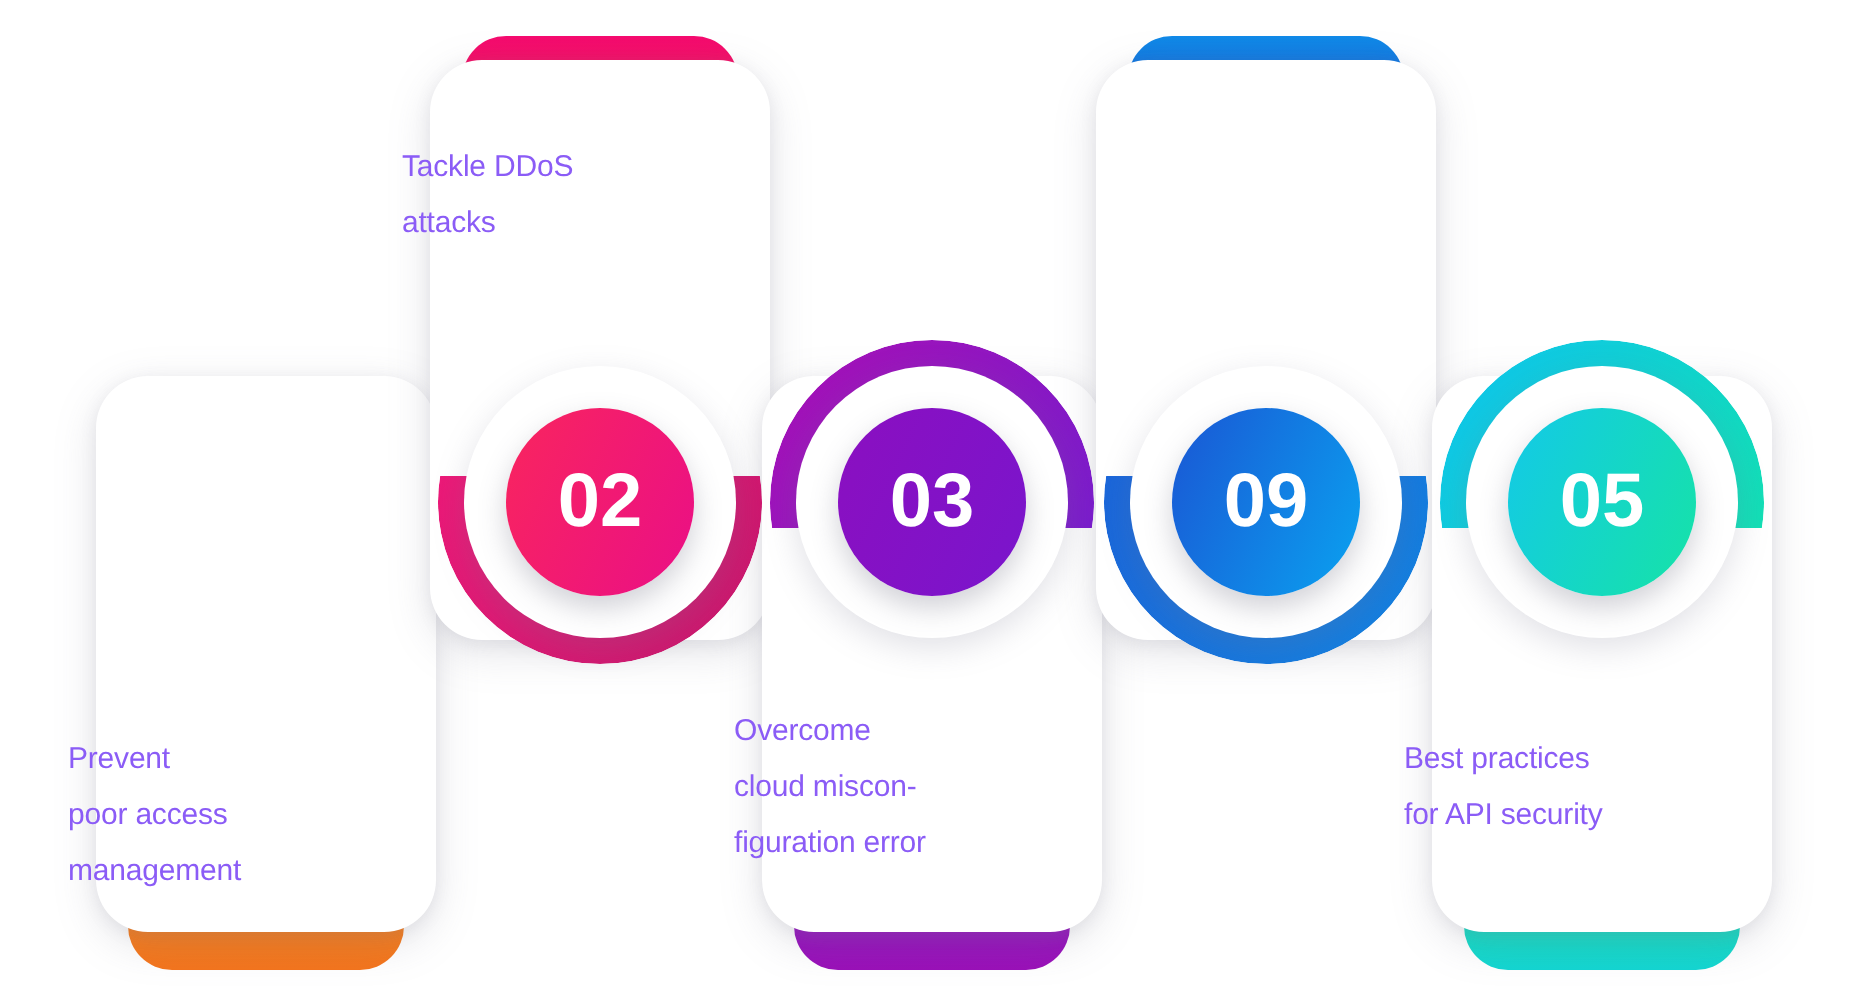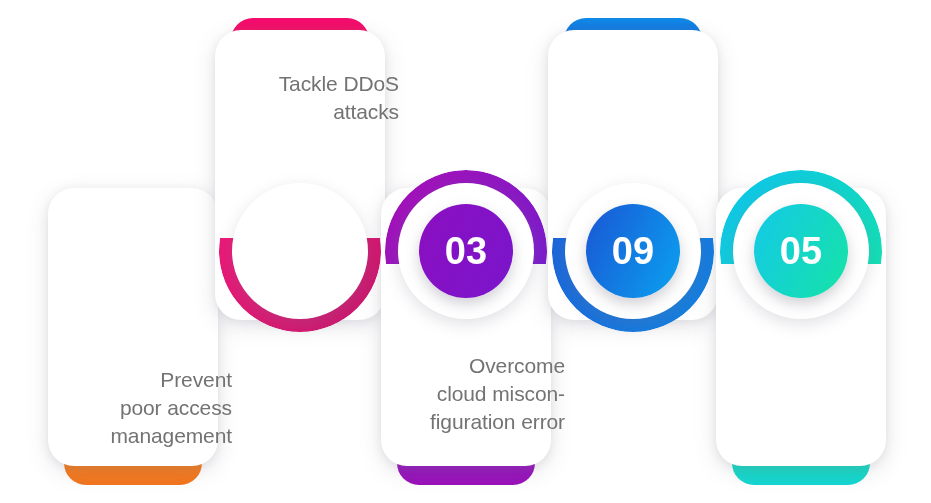--- a/index.html
+++ b/index.html
@@ -30,23 +30,23 @@
     position: absolute;
     background: #ffffff;
     border-radius: 26px;
     z-index: 2;
     box-shadow: 0 6px 22px rgba(120,120,140,0.20),
                 0 2px 8px rgba(120,120,140,0.12);
   }
   .card-label {
     position: absolute;
     z-index: 3;
-    text-align: right;
-    color: #737373;
-    font-size: 21px;
+    text-align: left;
+    color: #8b5cf6;
+    font-size: 15px;
     line-height: 28px;
     font-weight: 400;
     letter-spacing: -0.1px;
     white-space: pre-line;
   }
 
   
   .circle-wrap {
     position: absolute;
     width: 162px;
@@ -112,20 +112,23 @@
     <div class="step">
       <div class="card-tab" style="width: 138px; left: 231px; top: 18px; height: 60px; background: linear-gradient(rgb(245, 10, 110), rgb(239, 31, 75));"></div>
       <div class="card-body" style="width: 170px; left: 215px; top: 30px; height: 290px;"></div>
       <div class="card-label" style="width: 198px; left: 201px; top: 70px;">Tackle DDoS
 attacks</div>
       <div class="circle-wrap" style="left: 219px; top: 170px;">
         <div class="ring-mask bottom">
           <div class="ring" style="background: linear-gradient(125deg, rgb(244, 25, 122), rgb(196, 23, 108));"></div>
         </div>
         <div class="ring-white"></div>
+        <div class="bead" style="background: linear-gradient(115deg, rgb(249, 37, 94), rgb(234, 15, 134));">
+          <span class="bead-num">02</span>
+        </div>
       </div>
     </div>
     <div class="step">
       <div class="card-tab" style="width: 138px; left: 397px; top: 425px; height: 60px; background: linear-gradient(rgb(134, 23, 198), rgb(154, 15, 184));"></div>
       <div class="card-body" style="width: 170px; left: 381px; top: 188px; height: 278px;"></div>
       <div class="card-label" style="width: 198px; left: 367px; top: 352px;">Overcome
 cloud miscon-
 figuration error</div>
       <div class="circle-wrap" style="left: 385px; top: 170px;">
         <div class="ring-mask top">
@@ -146,20 +149,22 @@
         </div>
         <div class="ring-white"></div>
         <div class="bead" style="background: linear-gradient(115deg, rgb(26, 86, 212), rgb(10, 162, 240));">
           <span class="bead-num">09</span>
         </div>
       </div>
     </div>
     <div class="step">
       <div class="card-tab" style="width: 138px; left: 732px; top: 425px; height: 60px; background: linear-gradient(rgb(22, 229, 162), rgb(18, 214, 210));"></div>
       <div class="card-body" style="width: 170px; left: 716px; top: 188px; height: 278px;"></div>
+      <div class="card-label" style="width: 198px; left: 702px; top: 366px;">Best practices
+for API security</div>
       <div class="circle-wrap" style="left: 720px; top: 170px; text-align: right;">
         <div class="ring-mask top">
           <div class="ring" style="background: linear-gradient(125deg, rgb(14, 195, 239), rgb(20, 229, 168));"></div>
         </div>
         <div class="ring-white"></div>
         <div class="bead" style="background: linear-gradient(115deg, rgb(19, 201, 232), rgb(22, 227, 166));">
           <span class="bead-num">05</span>
         </div>
       </div>
     </div>

